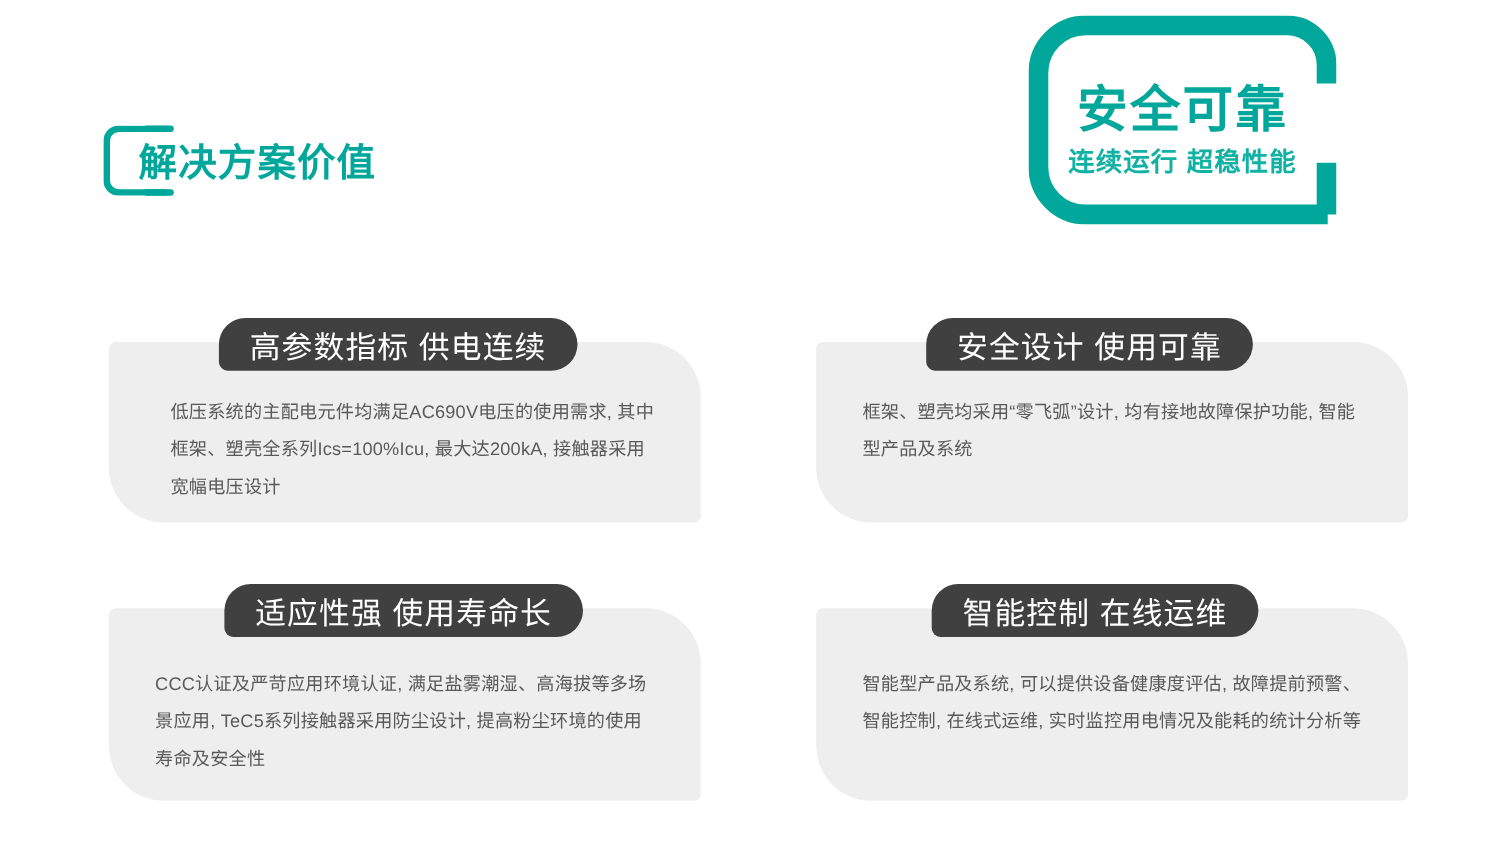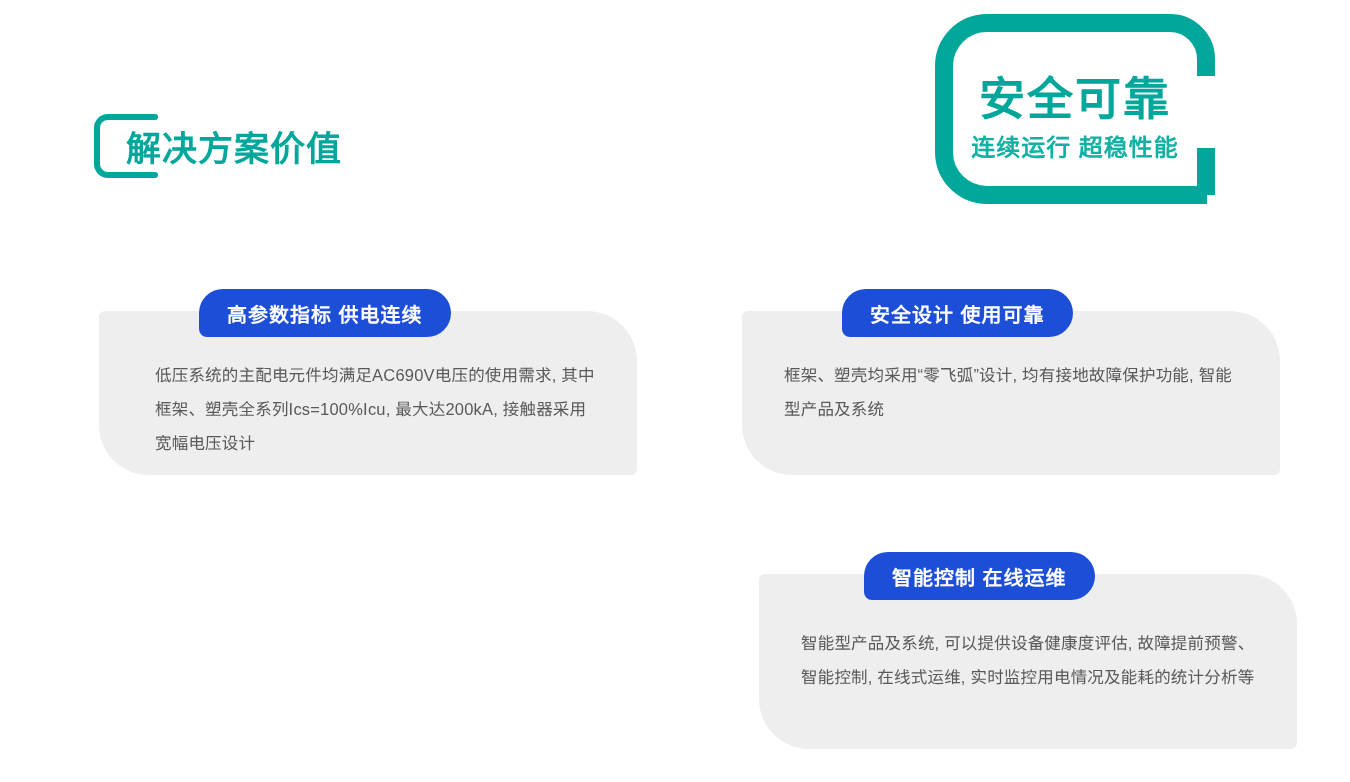--- a/index.html
+++ b/index.html
@@ -114,36 +114,36 @@
   .card {
     position: absolute;
     width: 538px;
     background: #eeeeee;
     border-radius: 6px 50px 6px 50px;
     box-sizing: border-box;
   }
   .card.c1 { left: 99px;  top: 311px; height: 164px; }
   .card.c2 { left: 742px; top: 311px; height: 164px; }
   .card.c3 { left: 99px;  top: 553px; height: 175px; }
-  .card.c4 { left: 742px; top: 574px; height: 175px; margin-left: 17px; }
+  .card.c4 { left: 742px; top: 553px; height: 175px; }
 
   .card-pill {
     position: absolute;
     top: -22px;
     left: 100px;
     height: 48px;
     padding: 0 28px;
-    background: #1d4ed8;
+    background: #404040;
     border-radius: 24px 24px 24px 8px;
     display: flex;
     align-items: center;
     justify-content: center;
     color: #ffffff;
-    font-size: 20px;
-    font-weight: 700;
+    font-size: 28px;
+    font-weight: 400;
     letter-spacing: 1px;
     white-space: nowrap;
     box-sizing: border-box;
   }
   .card.c3 .card-pill,
   .card.c4 .card-pill { left: 105px; }
 
   .card-body {
     position: absolute;
     left: 56px;
@@ -185,19 +185,23 @@
   <div class="card c1">
     <div class="card-pill">高参数指标 供电连续</div>
     <div class="card-body">低压系统的主配电元件均满足AC690V电压的使用需求, 其中框架、塑壳全系列Ics=100%Icu, 最大达200kA, 接触器采用宽幅电压设计</div>
   </div>
 
   <div class="card c2">
     <div class="card-pill">安全设计 使用可靠</div>
     <div class="card-body">框架、塑壳均采用“零飞弧”设计, 均有接地故障保护功能, 智能型产品及系统</div>
   </div>
 
+  <div class="card c3">
+    <div class="card-pill">适应性强 使用寿命长</div>
+    <div class="card-body">CCC认证及严苛应用环境认证, 满足盐雾潮湿、高海拔等多场景应用, TeC5系列接触器采用防尘设计, 提高粉尘环境的使用寿命及安全性</div>
+  </div>
 
   <div class="card c4">
     <div class="card-pill">智能控制 在线运维</div>
     <div class="card-body">智能型产品及系统, 可以提供设备健康度评估, 故障提前预警、智能控制, 在线式运维, 实时监控用电情况及能耗的统计分析等</div>
   </div>
 
 </div>
 
 </body></html>

